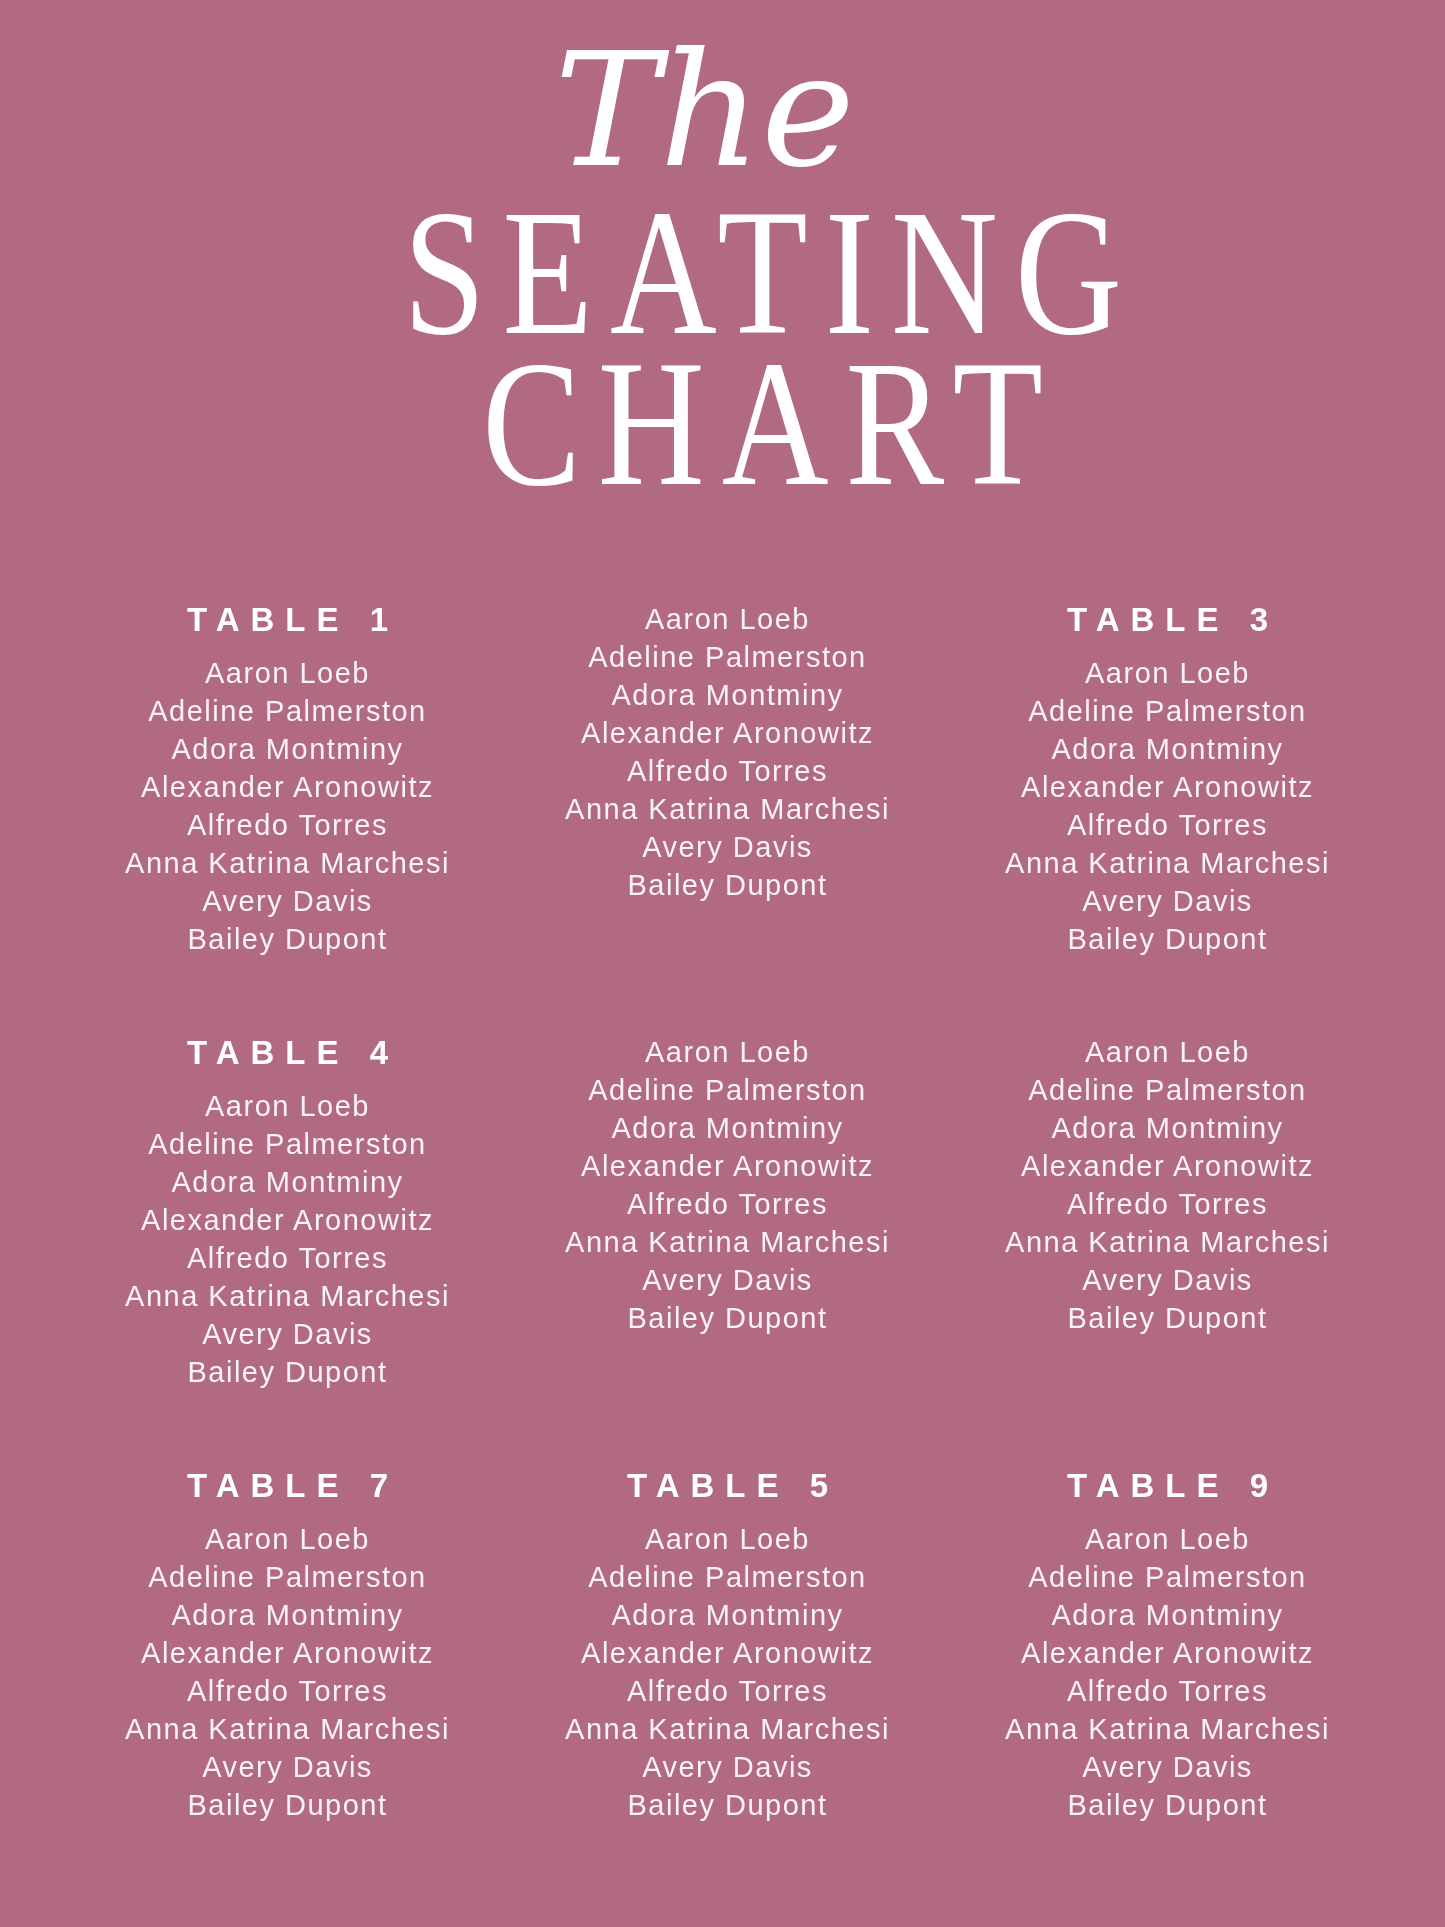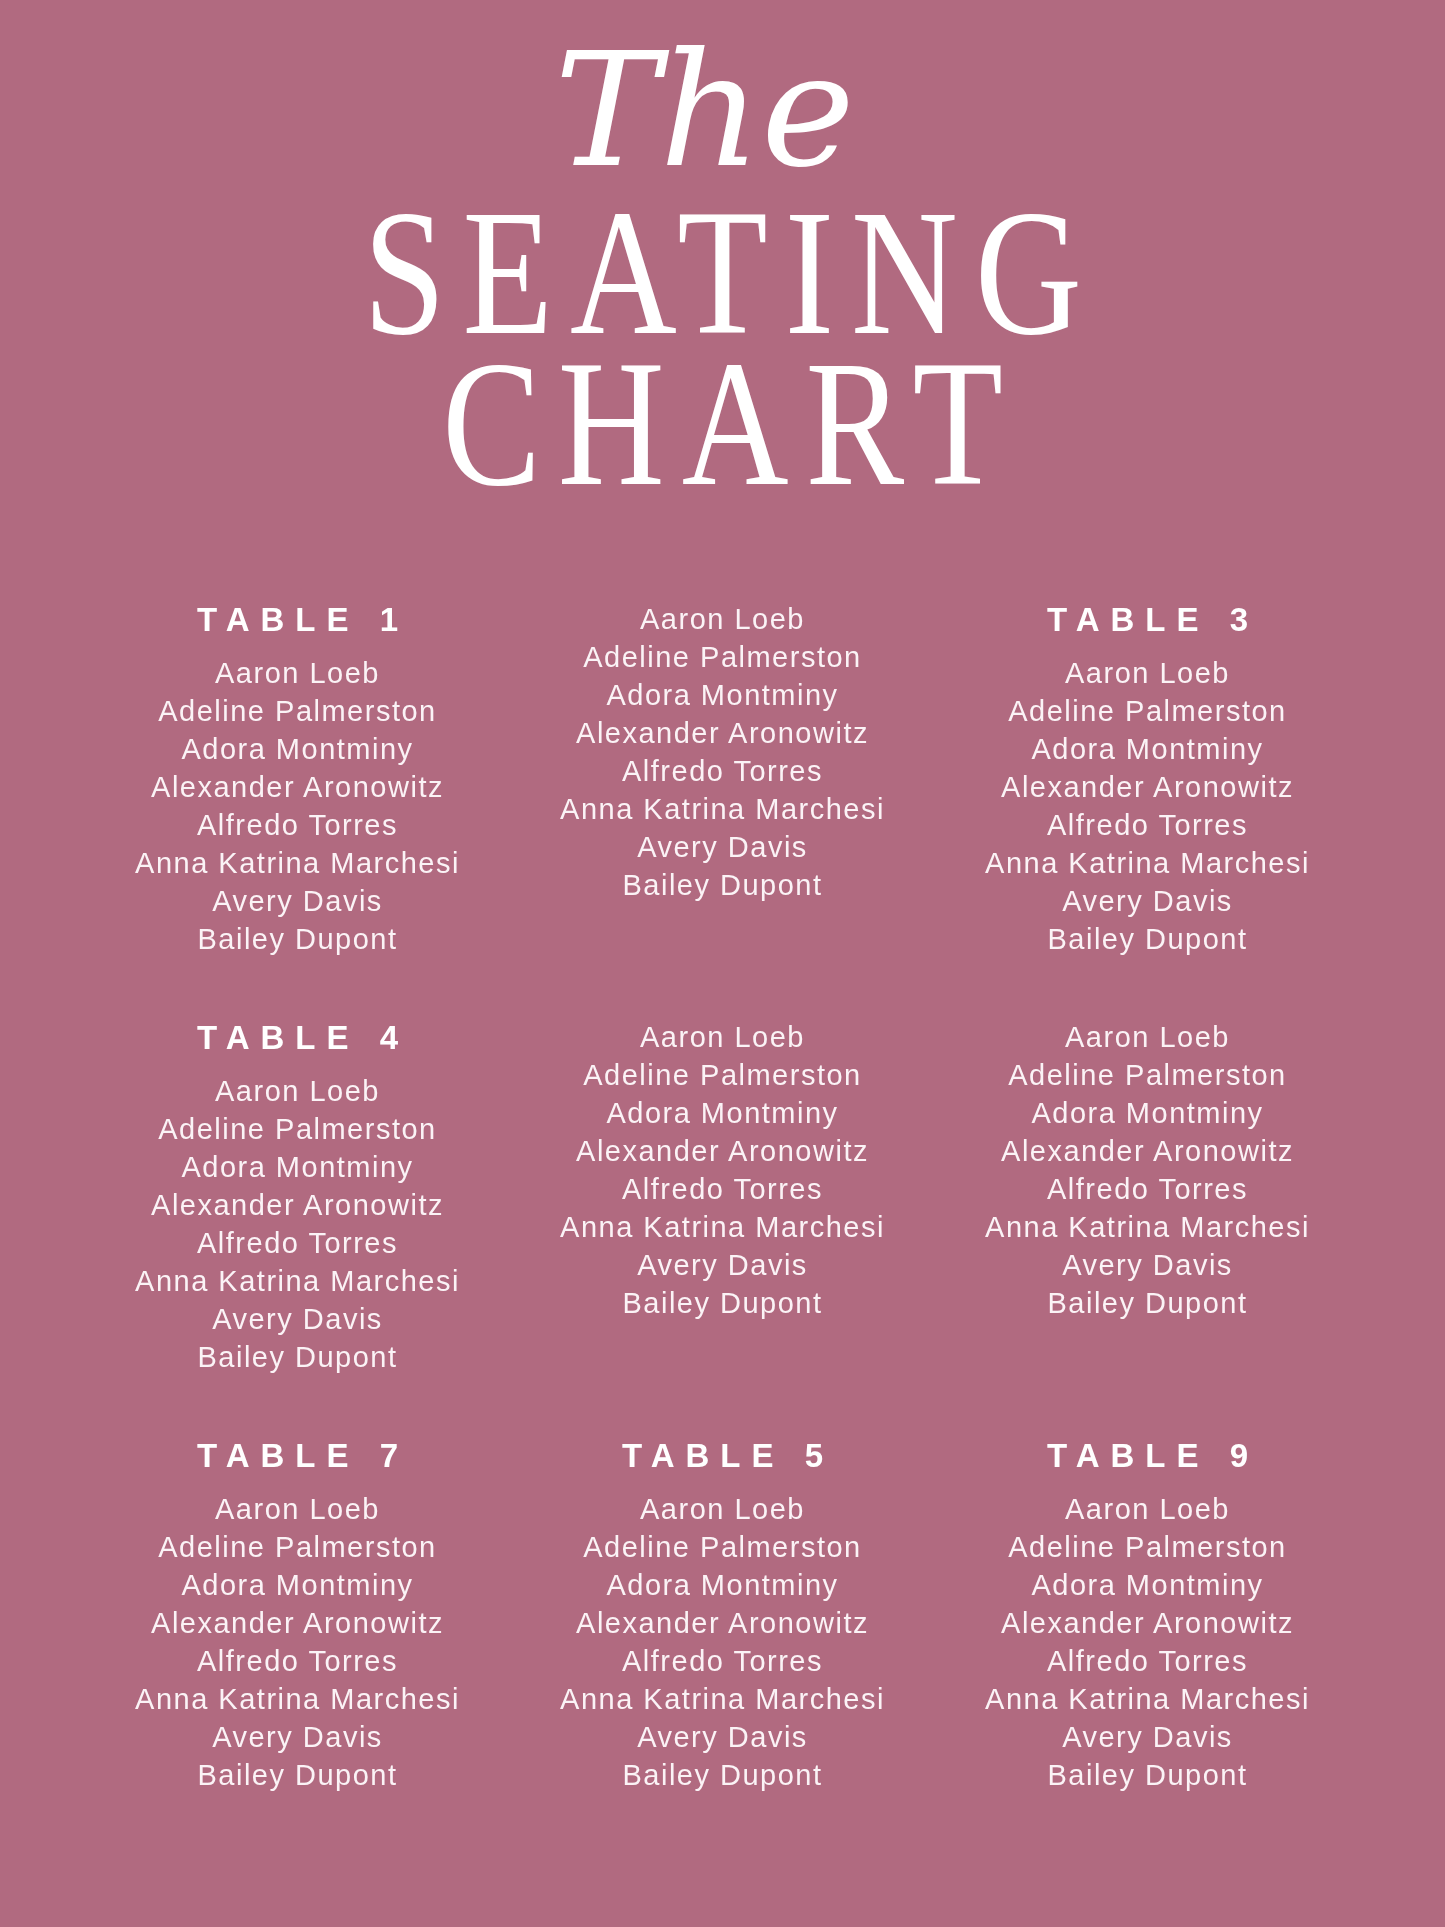--- a/index.html
+++ b/index.html
@@ -10,20 +10,21 @@
     width: 1445px;
     height: 1927px;
     position: relative;
     overflow: hidden;
     background: #b16a80;
     font-family: "Liberation Sans", sans-serif;
   }
   .poster {
     position: absolute;
     inset: 0;
+    padding-left: 40px;
   }
   
   .title-the {
     position: absolute;
     top: 28px;
     left: -18px;
     width: 100%;
     text-align: center;
     font-family: "DejaVu Serif", serif;
     font-style: italic;
@@ -47,26 +48,27 @@
     transform: scaleY(1.22);
     transform-origin: top center;
     white-space: nowrap;
   }
   .title-seating { top: 182px; }
   .title-chart   { top: 333px; }
 
   
   .tables-grid {
     position: absolute;
-    left: 85px;
+    left: 75px;
     top: 600px;
     width: 1275px;
     display: grid;
     grid-template-columns: repeat(3, 425px);
     grid-template-rows: repeat(3, 418px);
+    gap: 15px;
   }
   .table-block {
     text-align: center;
   }
   .table-label {
     font-size: 33px;
     font-weight: 700;
     letter-spacing: 11px;
     padding-left: 11px; 
     line-height: 40px;

